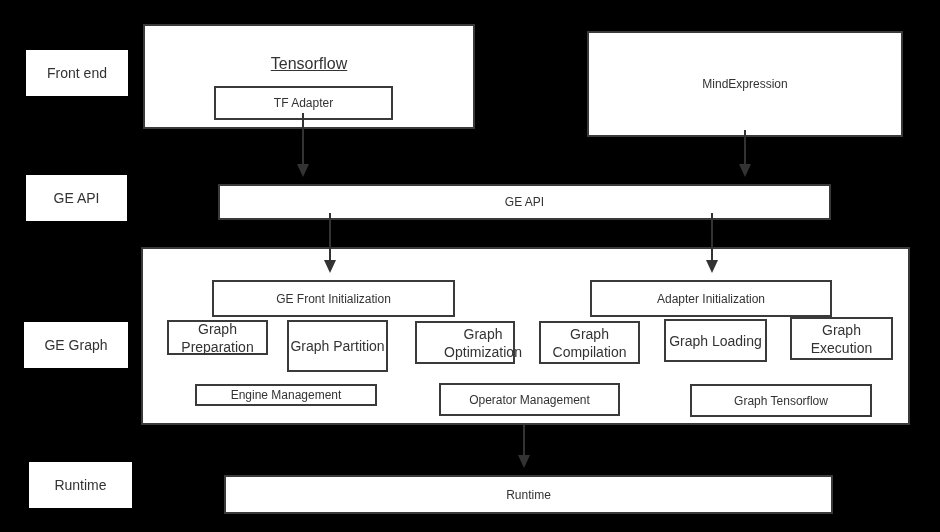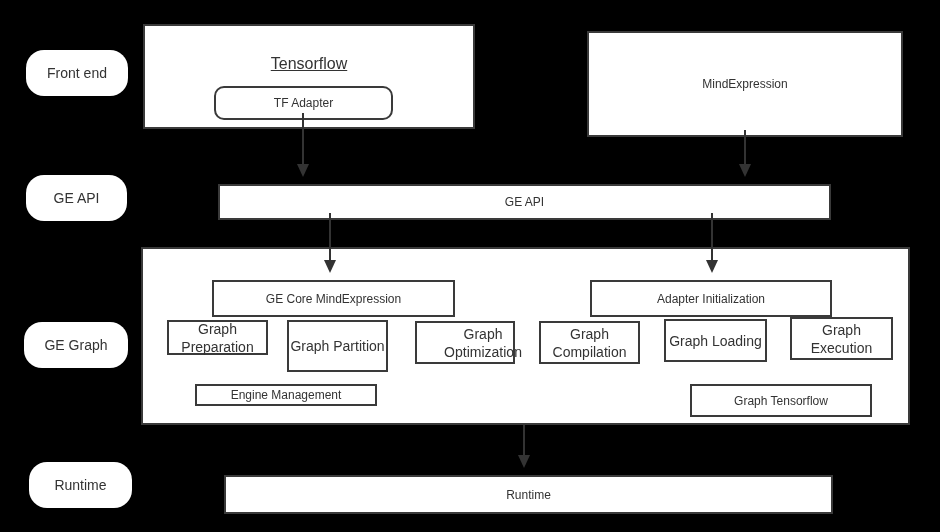--- a/index.html
+++ b/index.html
@@ -19,21 +19,20 @@
   .abs { position: absolute; box-sizing: border-box; }
 
   
   .side-label {
     background: #ffffff;
     display: flex;
     align-items: center;
     justify-content: center;
     font-size: 14px;
     color: #333333;
-    border-radius: 18px;
   }
 
   
   .box {
     background: #ffffff;
     border: 2px solid #3a3a3a;
     color: #333333;
   }
   .center {
     display: flex;
@@ -72,40 +71,41 @@
 
 <div class="stage">
 
   <div class="abs side-label" style="left:26px; top:50px; width:102px; height:46px;">Front end</div>
   <div class="abs side-label" style="left:26px; top:175px; width:101px; height:46px;">GE API</div>
   <div class="abs side-label" style="left:24px; top:322px; width:104px; height:46px;">GE Graph</div>
   <div class="abs side-label" style="left:29px; top:462px; width:103px; height:46px;">Runtime</div>
 
   <div class="abs box" style="left:143px; top:24px; width:332px; height:105px;">
     <div class="big-title">Tensorflow</div>
-    <div class="abs box center label-14" style="left:69px; top:53px; width:179px; height:34px;border-radius:10px;">TF Adapter</div>
+    <div class="abs box center label-14" style="left:69px; top:53px; width:179px; height:34px;">TF Adapter</div>
   </div>
 
   <div class="abs box center label-14" style="left:587px; top:24px; width:316px; height:106px;">MindExpression</div>
 
   <div class="abs box center label-14" style="left:218px; top:177px; width:613px; height:36px;">GE API</div>
 
   <div class="abs box" style="left:141px; top:247px; width:769px; height:178px;">
 
-    <div class="abs box center label-14" style="left:69px; top:24px; width:243px; height:37px;">GE Core MindExpression</div>
+    <div class="abs box center label-14" style="left:69px; top:24px; width:243px; height:37px;">GE Front Initialization</div>
     <div class="abs box center label-14" style="left:447px; top:24px; width:242px; height:37px;">Adapter Initialization</div>
 
     <div class="abs box center stage-label" style="left:24px; top:71px; width:101px; height:35px;">Graph Preparation</div>
     <div class="abs box center stage-label" style="left:144px; top:71px; width:101px; height:52px;">Graph Partition</div>
     <div class="abs box center stage-label" style="left:272px; top:72px; width:100px; height:43px;padding-left:36px;">Graph Optimization</div>
     <div class="abs box center stage-label" style="left:396px; top:72px; width:101px; height:43px;">Graph Compilation</div>
     <div class="abs box center stage-label" style="left:521px; top:70px; width:103px; height:43px;">Graph Loading</div>
     <div class="abs box center stage-label" style="left:647px; top:68px; width:103px; height:43px;">Graph Execution</div>
 
     <div class="abs box center label-14" style="left:52px; top:128px; width:182px; height:22px;">Engine Management</div>
+    <div class="abs box center label-14" style="left:296px; top:127px; width:181px; height:33px;">Operator Management</div>
     <div class="abs box center label-14" style="left:547px; top:128px; width:182px; height:33px;">Graph Tensorflow</div>
   </div>
 
   <div class="abs box center label-14" style="left:224px; top:468px; width:609px; height:39px;">Runtime</div>
 
   <svg class="arrows" viewBox="0 0 940 532" xmlns="http://www.w3.org/2000/svg">
     <g stroke="#333333" fill="#333333">
       <line x1="303" y1="113" x2="303" y2="166" stroke-width="2"></line>
       <polygon points="297,164 309,164 303,177" stroke="none"></polygon>
     </g>

